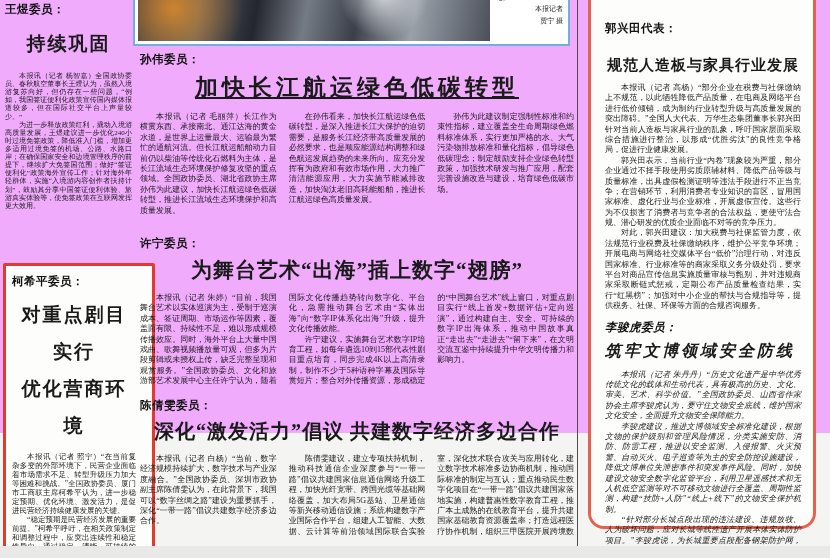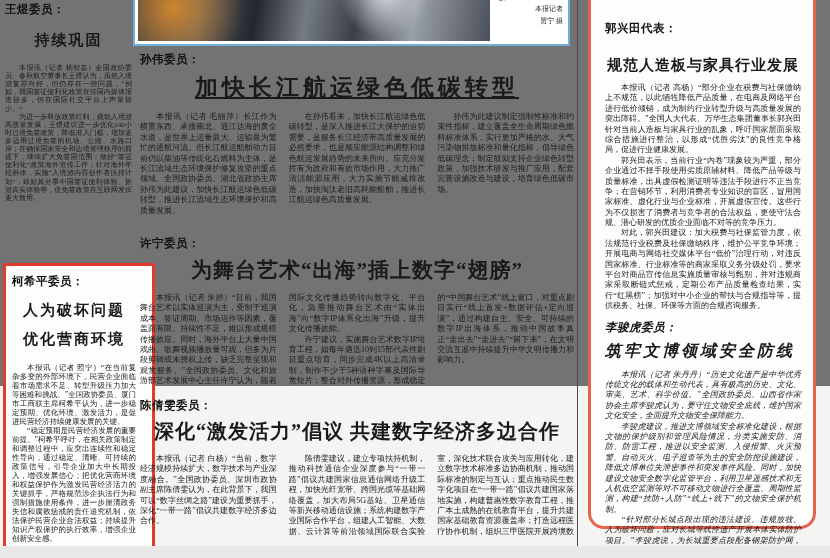--- a/index.html
+++ b/index.html
@@ -2,31 +2,31 @@
 <html><head>
 <meta charset="utf-8">
 <style>
   html,body{margin:0;padding:0;}
   body{
     width:830px;height:558px;position:relative;overflow:hidden;
     background:#f4f4f2;
     font-family:"Liberation Serif","DejaVu Serif",serif;
     color:#1a1a1a;
   }
-  .page{position:absolute;left:0;top:0;width:830px;height:386px;background:#737373;}
+  .page{position:absolute;left:0;top:0;width:830px;height:433px;background:#f0abfc;}
   .bottom-edge{position:absolute;left:0;top:546px;width:830px;height:12px;background:#e9e9e8;}
 
   
   .byline{font-weight:bold;font-size:11.5px;color:#111;letter-spacing:.5px;white-space:nowrap;}
   .para{margin:0;text-indent:2em;}
   .jtext{text-align:justify;}
 
   
   .col-left{position:absolute;left:5px;top:2px;width:127px;}
-  .hl-small{font-weight:bold;text-align:center;font-size:15px;line-height:2.0;letter-spacing:2px;margin-top:8px;}
+  .hl-small{font-weight:bold;text-align:center;font-size:19px;line-height:2.0;letter-spacing:2px;margin-top:8px;}
   .body-left{margin-top:9px;font-size:7px;line-height:1.16;}
 
   .red-box{
     position:absolute;left:3px;top:263px;width:124px;height:277px;
     border:3px solid #e23b2e;border-radius:2px;background:#fdfdfc;
     padding:8px 16px 0 6px;
   }
   .red-box .hl-small{line-height:1.95;margin-top:7px;}
   .body-redbox{margin-top:8px;font-size:7.5px;line-height:1.2;}
 
@@ -84,21 +84,21 @@
     </div>
     <div class="body-left jtext">
       <p class="para">本报讯（记者 杨智嘉）全国政协委员、春秋航空董事长王煜认为，虽然入境游复苏向好，但仍存在一些问题，“例如，我国签证便利化政策宣传国内媒体报道较多，但在国际社交平台上声量较少。”</p>
       <p class="para">为进一步释放政策红利，撬动入境游高质量发展，王煜建议进一步优化240小时过境免签政策，降低准入门槛，增加更多适用过境免签的机场、公路、水路口岸；在确保国家安全和边境管理秩序的前提下，继续扩大免签国范围；做好“签证便利化”政策海外宣传工作；针对海外年轻群体，实施“入境游内容创作者扶持计划”，鼓励其分享中国签证便利体验、旅游真实体验等，使免签政策在互联网发挥更大效用。</p>
     </div>
   </section>
 
   <section class="red-box">
     <div class="byline">柯希平委员：</div>
     <div class="hl-small">
-      <div>人为破坏问题</div>
+      <div>对重点剧目实行</div>
       <div>优化营商环境</div>
     </div>
     <div class="body-redbox jtext">
       <p class="para">本报讯（记者 照宁）“在当前复杂多变的外部环境下，民营企业面临着市场需求不足、转型升级压力加大等困难和挑战。”全国政协委员、厦门市工商联主席柯希平认为，进一步稳定预期、优化环境、激发活力，是促进民营经济持续健康发展的关键。</p>
       <p class="para">“稳定预期是民营经济发展的重要前提。”柯希平呼吁，在相关政策制定和调整过程中，应突出连续性和稳定性导向，通过稳定、清晰、可持续的政策信号，引导企业加大中长期投入，增强发展信心；把优化营商环境和权益保护作为激发民营经济活力的关键抓手，严格规范涉企执法行为和强制措施使用条件，进一步厘清政务失信和腐败惩戒的责任追究机制，依法保护民营企业合法权益；持续提升知识产权保护的执行效率，增强企业创新安全感。</p>
     </div>
   </section>
 
   <figure class="photo-box" style="margin:0">
     <div class="photo-img"></div>

